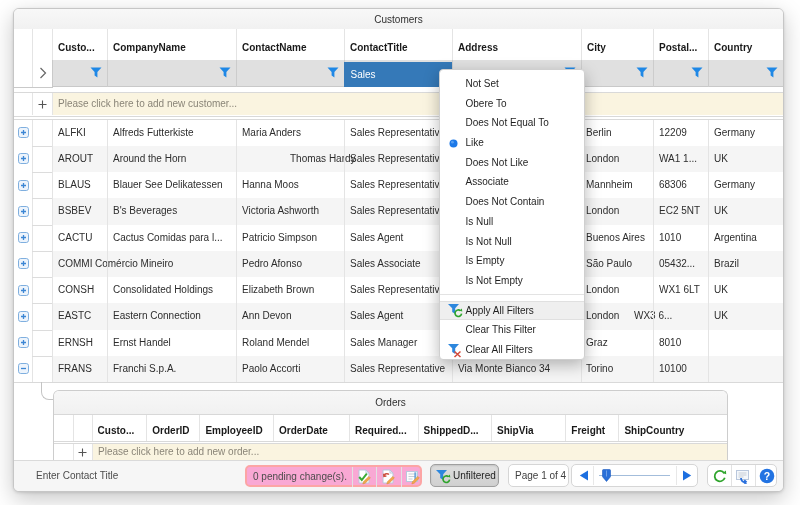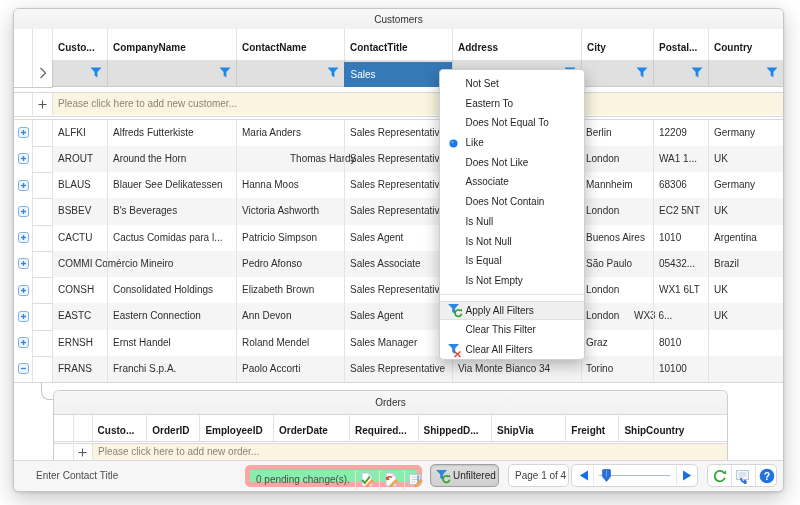--- a/index.html
+++ b/index.html
@@ -270,21 +270,21 @@
 <div class="abs" style="left:37.6px;top:53.8px;width:635.4px;height:16.7px;background:#faf4e0"></div>
 <div class="vline" style="left:19px;top:53.8px;height:16.7px"></div>
 <div class="vline" style="left:37.6px;top:53.8px;height:16.7px"></div>
 <div class="ic" style="left:24px;top:57.5px"><svg width="9" height="9" viewBox="0 0 9 9">
           <path d="M4.5 0.5 V8.5 M0.5 4.5 H8.5" stroke="#555" stroke-width="1.1"></path>
         </svg></div>
 <div class="abs" style="left:44px;top:52.8px;height:17.7px;line-height:18px;color:#8a8578">Please click here to add new order...</div>
 </div>
 <div class="abs" style="left:0;top:451px;width:769px;height:31px;background:#f6f6f6;border-top:1px solid #dadada;border-radius:0 0 5px 5px"></div>
 <div class="abs" style="left:22px;top:451px;height:31px;line-height:31px;color:#4c4c4c">Enter Contact Title</div>
-<div class="abs" style="left:231px;top:455.5px;width:176.5px;height:22px;background:#86efac;border:5px solid #fca5a5;border-radius:5px">
+<div class="abs" style="left:231px;top:455.5px;width:176.5px;height:22px;background:#f9a8d4;border:2px solid #fca5a5;border-radius:5px">
 <div class="abs" style="left:6px;top:0;height:20px;line-height:20px;color:#4c4c4c">0 pending change(s).</div>
 <div class="vline" style="left:104.5px;top:0;height:20px;background:#e2e2e2"></div>
 <div class="vline" style="left:129px;top:0;height:20px;background:#e2e2e2"></div>
 <div class="vline" style="left:153.5px;top:0;height:20px;background:#e2e2e2"></div>
 <div class="ic" style="left:108.5px;top:2px"><svg width="16" height="16" viewBox="0 0 16 16">
           <path d="M3 1 h7 l3 3 v10 h-10 z" fill="#fff" stroke="#b9c7dc"></path>
           <path d="M10 1 l0 3 3 0" fill="none" stroke="#b9c7dc"></path>
           <path d="M3.2 8 l2.6 3 5 -6.4" stroke="#3aaa35" stroke-width="2" fill="none"></path>
           <path d="M9.2 14.2 l-2.4 0.8 0.8 -2.4 5.2 -5.2 1.6 1.6 z" fill="#f2a64e" stroke="#d88c2e" stroke-width="0.5"></path>
         </svg></div>
@@ -343,33 +343,33 @@
           <path d="M3.5 4 h8 M3.5 6 h8 M3.5 8 h5" stroke="#c6cdd6" stroke-width="1"></path>
           <path d="M6 9 c0 3 2 4.4 5.6 4.4 m0 0 l-2.3 -2.2 m2.3 2.2 l-2.3 2.0" stroke="#2a70dd" stroke-width="1.8" fill="none"></path>
         </svg></div>
 <div class="ic" style="left:51.5px;top:2.5px"><svg width="16" height="16" viewBox="0 0 16 16">
           <circle cx="8" cy="8" r="7.3" fill="#2273e2"></circle>
           <text x="8" y="11.6" text-anchor="middle" font-family="Liberation Sans" font-size="10.5" font-weight="bold" fill="#fff">?</text>
         </svg></div>
 </div>
 <div class="abs" style="left:424.5px;top:60.4px;width:146px;height:291px;background:#fff;border:1px solid #cfcfcf;border-radius:4px;box-shadow:0 5px 16px rgba(0,0,0,.28);z-index:10">
 <div class="abs" style="left:26px;top:3.6px;width:116px;height:19.7px;line-height:19.7px;color:#1f1f1f">Not Set</div>
-<div class="abs" style="left:26px;top:23.3px;width:116px;height:19.7px;line-height:19.7px;color:#1f1f1f">Eastern To</div>
+<div class="abs" style="left:26px;top:23.3px;width:116px;height:19.7px;line-height:19.7px;color:#1f1f1f">Obere To</div>
 <div class="abs" style="left:26px;top:43.0px;width:116px;height:19.7px;line-height:19.7px;color:#1f1f1f">Does Not Equal To</div>
 <div class="abs" style="left:26px;top:62.7px;width:116px;height:19.7px;line-height:19.7px;color:#1f1f1f">Like</div>
 <div class="ic" style="left:9px;top:68.2px"><svg width="9" height="9" viewBox="0 0 9 9">
           <circle cx="4.5" cy="4.5" r="4" fill="#1c79e8"></circle>
           <circle cx="3.4" cy="3.2" r="1.4" fill="#66a9f2" opacity="0.8"></circle>
         </svg></div>
 <div class="abs" style="left:26px;top:82.4px;width:116px;height:19.7px;line-height:19.7px;color:#1f1f1f">Does Not Like</div>
 <div class="abs" style="left:26px;top:102.10000000000001px;width:116px;height:19.7px;line-height:19.7px;color:#1f1f1f">Associate</div>
 <div class="abs" style="left:26px;top:121.80000000000001px;width:116px;height:19.7px;line-height:19.7px;color:#1f1f1f">Does Not Contain</div>
 <div class="abs" style="left:26px;top:141.5px;width:116px;height:19.7px;line-height:19.7px;color:#1f1f1f">Is Null</div>
 <div class="abs" style="left:26px;top:161.2px;width:116px;height:19.7px;line-height:19.7px;color:#1f1f1f">Is Not Null</div>
-<div class="abs" style="left:26px;top:180.89999999999998px;width:116px;height:19.7px;line-height:19.7px;color:#1f1f1f">Is Equal</div>
+<div class="abs" style="left:26px;top:180.89999999999998px;width:116px;height:19.7px;line-height:19.7px;color:#1f1f1f">Is Empty</div>
 <div class="abs" style="left:26px;top:200.59999999999997px;width:116px;height:19.7px;line-height:19.7px;color:#1f1f1f">Is Not Empty</div>
 <div class="hline" style="left:0;top:223.29999999999995px;width:144px;background:#e3e3e3"></div>
 <div class="abs" style="left:0;top:230.29999999999995px;width:144px;height:19.7px;background:#efefef;border-top:1px solid #e0e0e0;border-bottom:1px solid #e0e0e0"></div>
 <div class="ic" style="left:7px;top:232.79999999999995px"><svg width="16" height="15" viewBox="0 0 16 15">
           <path d="M1 1 H12 L8.2 5.2 V11 L5.2 9 V5.2 Z" fill="#2d87dd"></path>
           <g stroke="#2fa42c" stroke-width="1.6" fill="none">
             <path d="M13.4 7.6 a3.3 3.3 0 1 0 1.2 3.1"></path>
           </g>
           <path d="M14.9 5.6 l0.4 3 -2.9 -0.9 z" fill="#2fa42c"></path>
         </svg></div>

